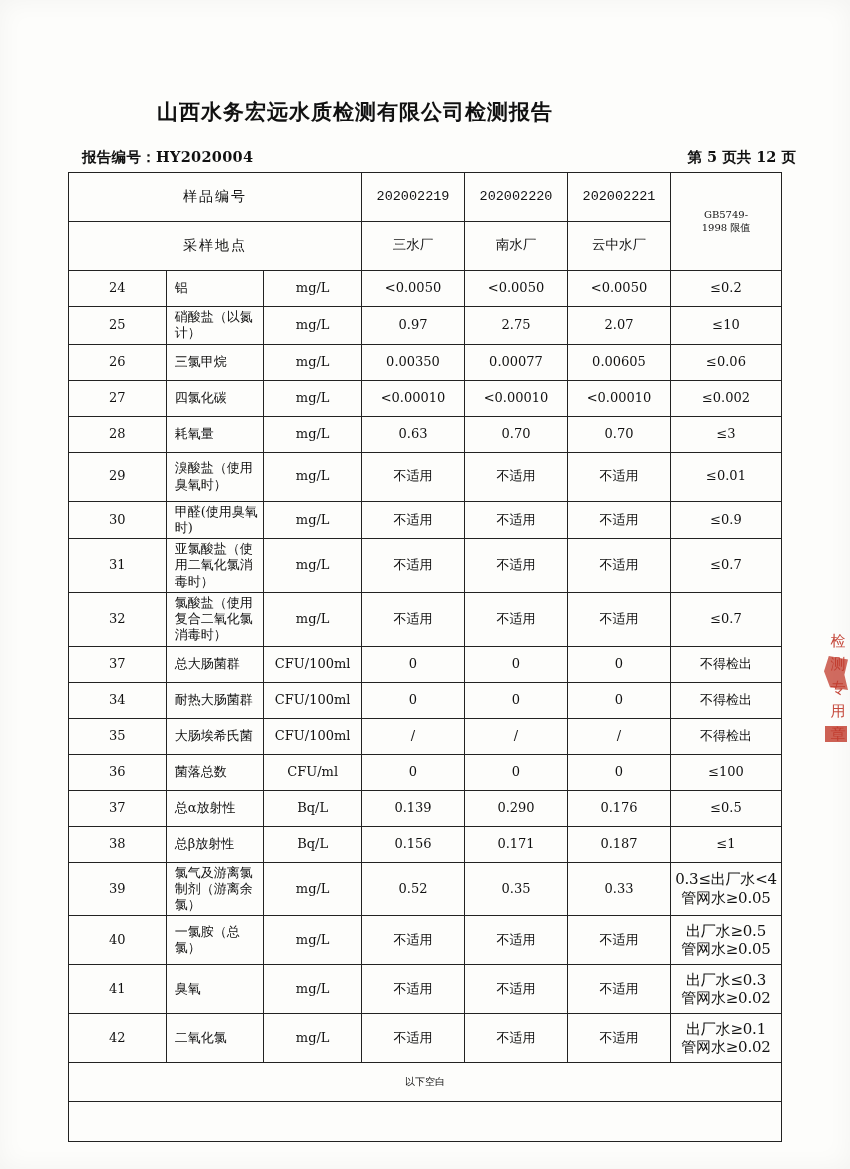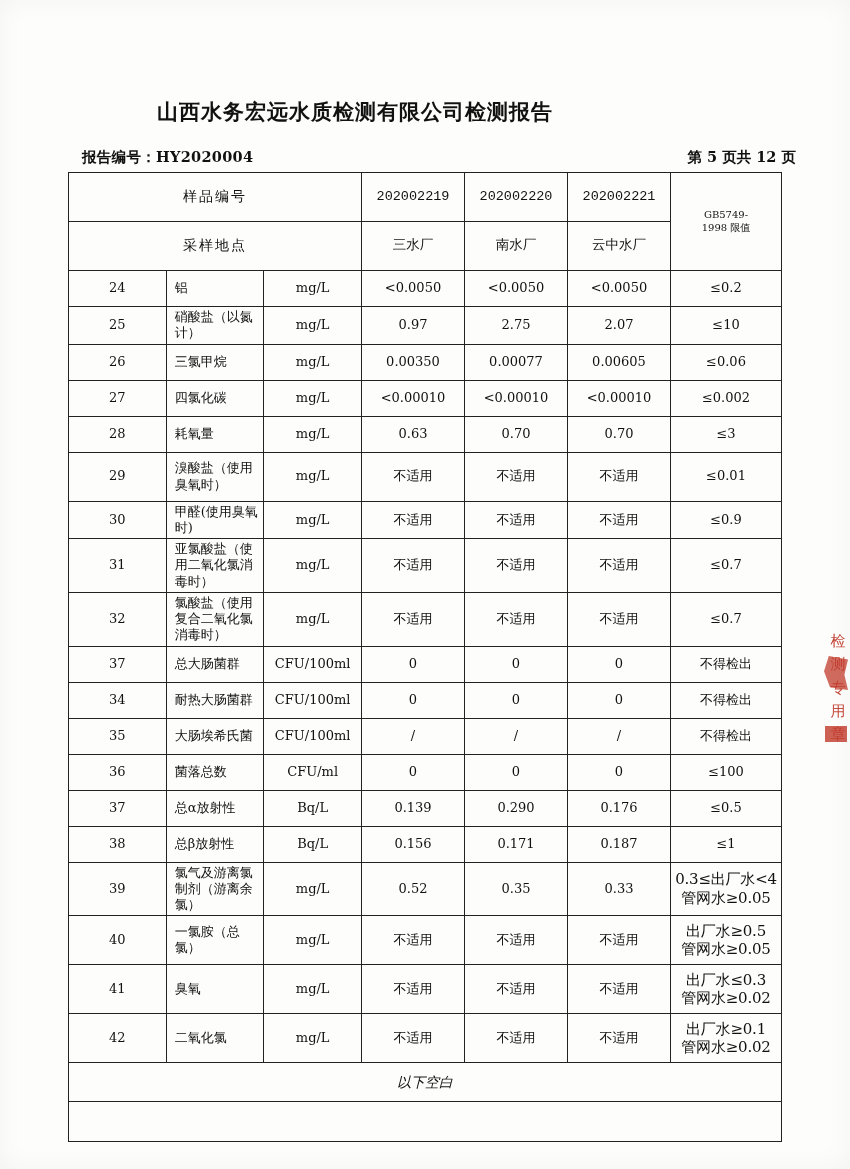--- a/index.html
+++ b/index.html
@@ -84,22 +84,21 @@
   .hdr-sample { font-size: 13.5px; font-family: Liberation Mono, monospace; }
   .hdr-limit { font-size: 10px; line-height: 1.5; }
   .row-tall td { height: 44px; }
   .row-normal td { height: 31px; }
   .name-2line { line-height: 1.25; }
   .limit-small { font-size: 15px; line-height: 1.4; letter-spacing: -0.2px; }
   .blank-row td {
     text-align: left;
     padding-left: 8px;
     height: 34px;
-    font-size: 14px;
-    font-style: italic;
+    font-size: 10px;
   }
   .tail-box {
     border: 1px solid #222;
     border-top: none;
     height: 40px;
     width: 714px;
     box-sizing: border-box;
   }
   
   .stamp {

